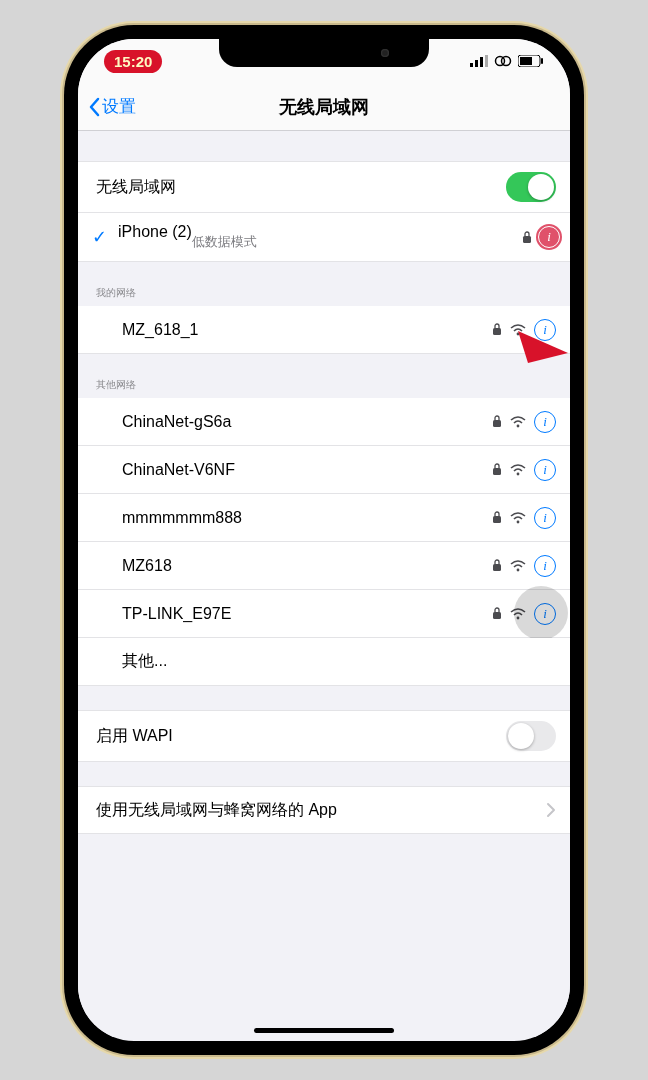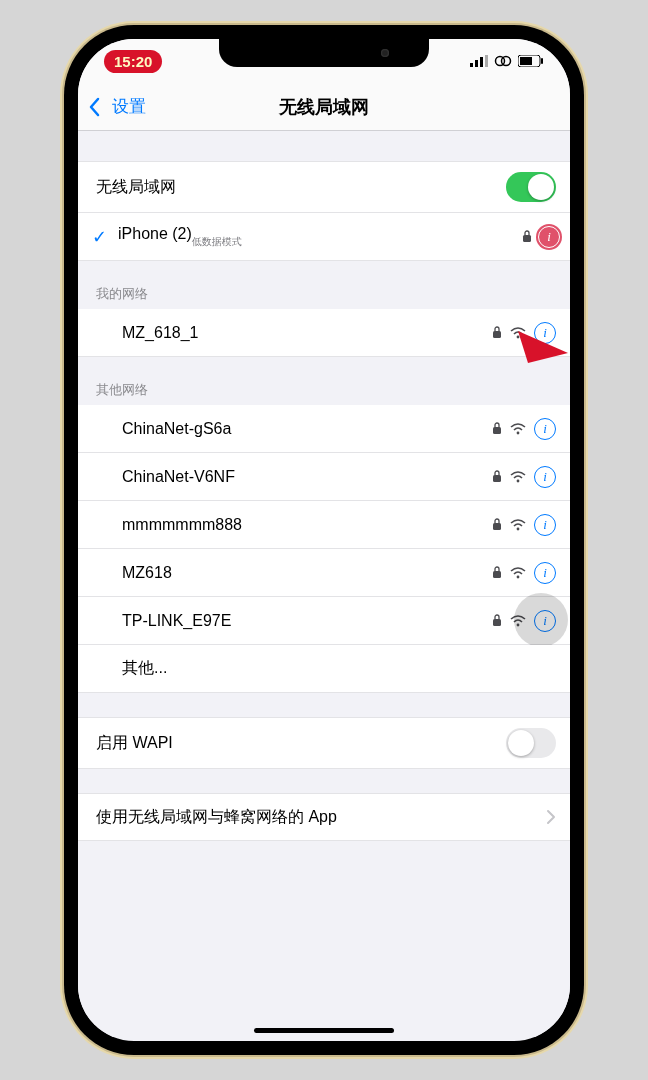--- a/index.html
+++ b/index.html
@@ -79,55 +79,55 @@
     display: flex;
     align-items: center;
     padding: 0 10px;
     position: relative;
   }
   .back {
     color: #007aff;
     display: flex;
     align-items: center;
     font-size: 17px;
-    gap: 12px;
+    gap: 2px;
     position: absolute;
     left: 10px;
   }
   .nav-title {
     flex: 1;
     text-align: center;
     font-size: 18px;
     font-weight: 600;
   }
   .content {
     background: #f2f2f7;
     height: calc(100% - 96px);
     overflow: hidden;
     position: relative;
   }
   .section { margin-top: 24px; }
   .section.tight { margin-top: 30px; }
   .section-header {
-    font-size: 13px;
+    font-size: 10px;
     color: #8a8a8e;
     padding: 0 18px 6px;
   }
   .row {
     background: #fff;
     min-height: 48px;
     padding: 10px 14px 10px 18px;
     display: flex;
     align-items: center;
     border-bottom: 1px solid #e3e3e6;
     position: relative;
   }
   .row:first-of-type { border-top: 1px solid #e3e3e6; }
   .row .label { font-size: 16px; color: #000; }
-  .row .sub { font-size: 10px; color: #7c7c80; margin-top: 10px; }
+  .row .sub { font-size: 13px; color: #7c7c80; margin-top: 10px; }
   .row .col { display:flex; flex-direction:row; }
   .check {
     width: 22px;
     color: #007aff;
     font-size: 18px;
     margin-right: 4px;
   }
   .indent { padding-left: 44px; }
   .icons {
     margin-left: auto;

